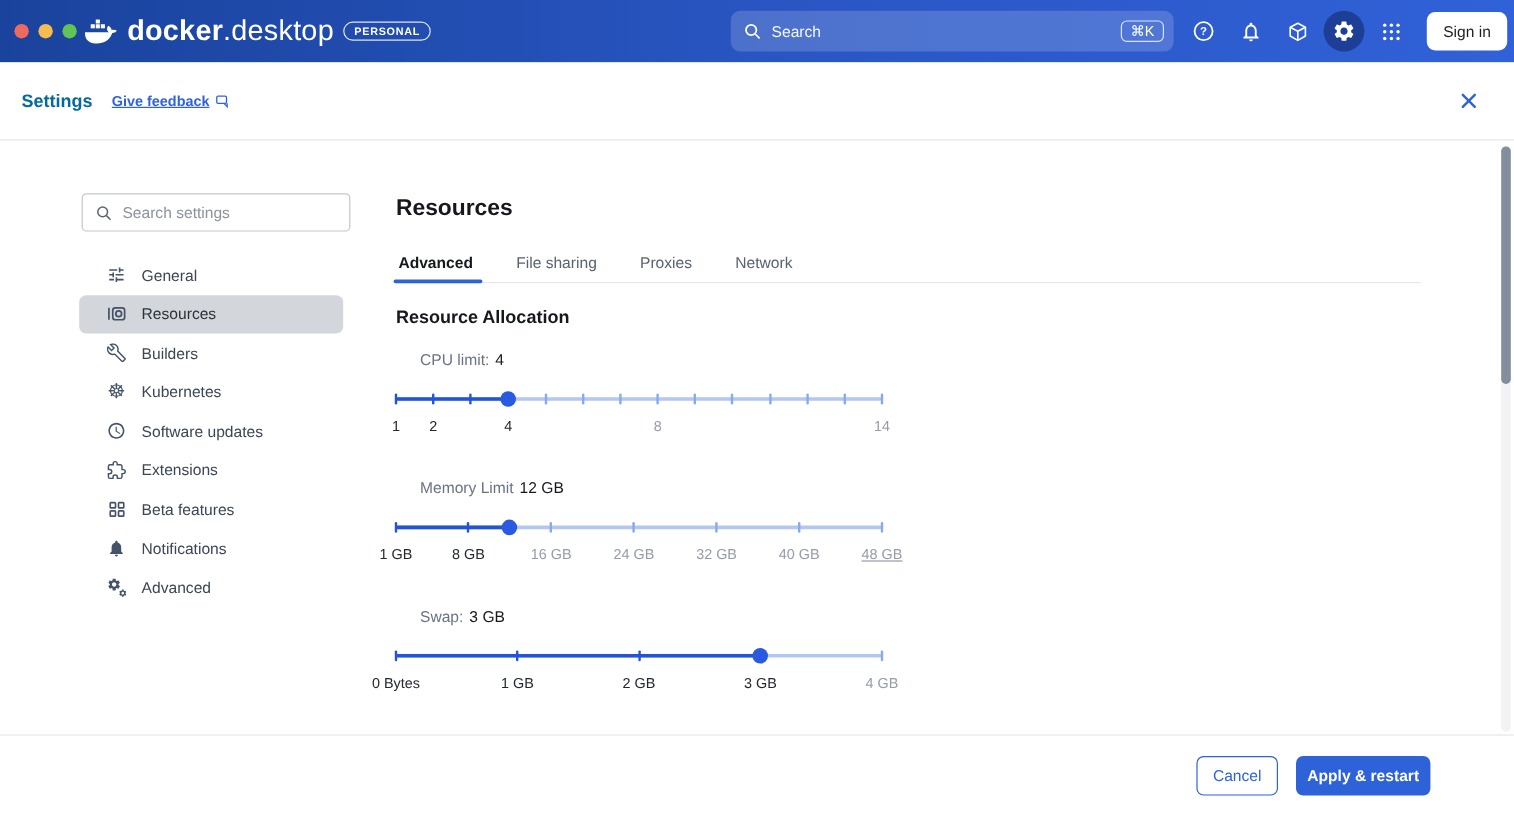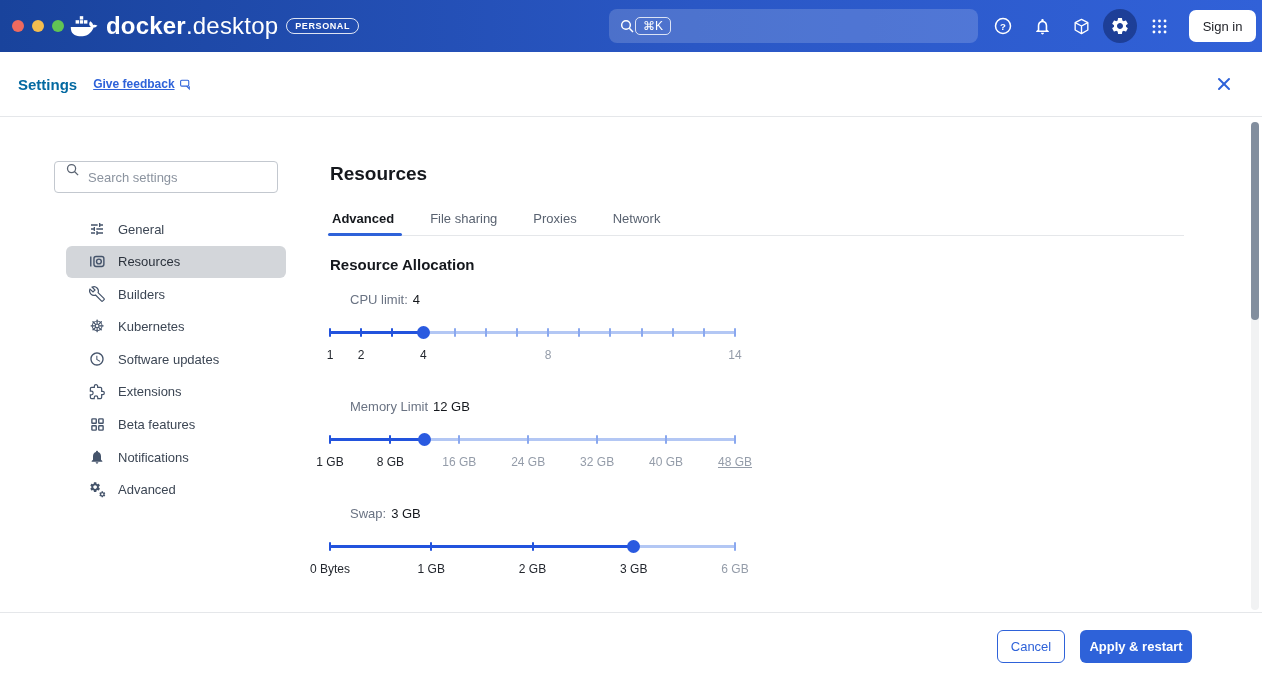--- a/index.html
+++ b/index.html
@@ -37,22 +37,22 @@
   .sheader { position:absolute; top:52px; left:0; width:100%; height:65px; background:#fff;
     border-bottom:1px solid #e5e7ea; display:flex; align-items:center; padding-left:18px; }
   .sheader h1 { font-size:15px; font-weight:700; color:#0369a1; margin-right:16px; }
   .feedback { display:flex; align-items:center; gap:4px; color:#2e62d9; font-size:12px;
     text-decoration:underline; font-weight:600; cursor:pointer; }
   .close-x { position:absolute; right:26px; top:20px; width:24px; height:24px; cursor:pointer;
     display:flex; align-items:center; justify-content:center; }
 
   
   .sidebar { position:absolute; top:117px; left:0; width:320px; height:495px; }
-  .sb-search { position:absolute; top:44px; left:54px; width:224px; height:32px;
-    border:1px solid #c3c8cf; border-radius:4px; display:flex; padding:0 10px;
+  .sb-search { position:absolute; top:44px; left:68px; width:224px; height:32px;
+    border:1px solid #c3c8cf; border-radius:4px; display:flex; align-items:center; padding:0 10px;
     background:#fff; }
   .sb-search input { border:none; outline:none; flex:1; margin-left:8px; font-size:13px;
     color:#333; font-family:"Liberation Sans",sans-serif; background:transparent; }
   .sb-search input::placeholder { color:#8b939f; }
   .sb-list { position:absolute; top:96px; left:66px; width:220px; }
   .sb-item { height:32px; display:flex; align-items:center; padding-left:22px; gap:12px;
     border-radius:6px; font-size:13px; color:#3c4654; cursor:pointer; margin-bottom:0.6px; }
   .sb-item.selected { background:#d3d6da; color:#2b323c; }
   .sb-ic { width:18px; height:18px; display:flex; align-items:center; justify-content:center;
     color:#44536a; font-size:17px; line-height:1; }
@@ -126,20 +126,21 @@
       <span class="brand-name"><b>docker</b>.<span>desktop</span></span>
       <span class="badge">PERSONAL</span>
     </div>
     <div class="searchbar">
       <span>
         <svg width="16" height="16" viewBox="0 0 24 24" fill="none" stroke="#fff" stroke-width="2.2">
           <circle cx="10.5" cy="10.5" r="6.5"></circle>
             <line x1="15.5" y1="15.5" x2="21" y2="21"></line>
         </svg>
       </span>
+      <span class="ph">Search</span>
       <span class="kbd">⌘K</span>
     </div>
     <div class="tb-icons">
       <span class="tb-ic">
         <svg width="20" height="20" viewBox="0 0 24 24">
           <circle cx="12" cy="12" r="9" fill="none" stroke="#fff" stroke-width="1.8"></circle>
           <text x="12" y="16.2" font-size="11.5" font-weight="700" fill="#fff" text-anchor="middle" font-family="Liberation Sans, sans-serif">?</text>
         </svg>
       </span>
       <span class="tb-ic">
@@ -380,21 +381,21 @@
           <span class="tick on" style="left: 50%;"></span>
           <span class="tick on" style="left: 75%;"></span>
           <span class="tick off" style="left: 100%;"></span>
           <span class="thumb" style="left: 75%;"></span>
         </div>
       <div class="scale">
           <span class="on" style="left: 0%;">0 Bytes</span>
           <span class="on" style="left: 25%;">1 GB</span>
           <span class="on" style="left: 50%;">2 GB</span>
           <span class="on" style="left: 75%;">3 GB</span>
-          <span class="off" style="left: 100%;">6 GB</span>
+          <span class="off" style="left: 100%;">4 GB</span>
         </div>
     </div>
   </div>
 
   <div class="footer">
     <button class="btn btn-cancel">Cancel</button>
     <button class="btn btn-apply">Apply &amp; restart</button>
   </div>
 
   <div class="scroll-track">

